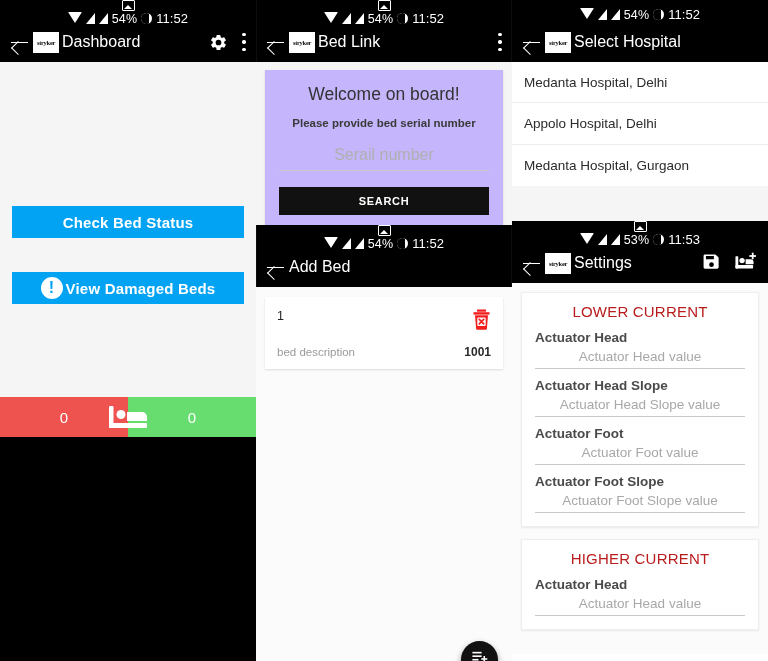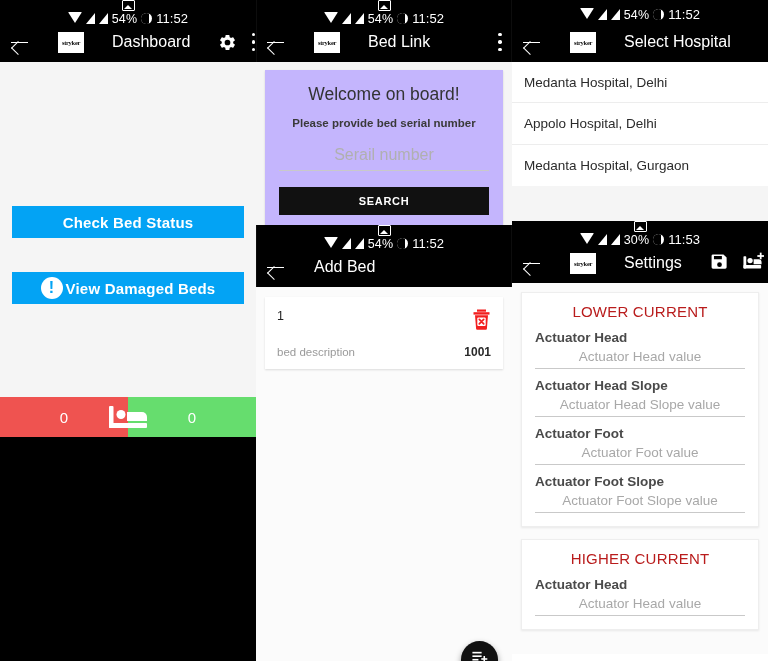--- a/index.html
+++ b/index.html
@@ -46,21 +46,21 @@
   }
   .ico-moon:after {
     content: ""; position: absolute; left: -1px; top: -1px;
     width: 9px; height: 13px; background: #000; border-radius: 50% 0 0 50%;
   }
   .sb-time { font-size: 13px; font-weight: 500; }
 
   
   .appbar {
     height: 40px; background: #000; color: #fff;
-    display: flex; align-items: center; padding: 0 10px; gap: 28px;
+    display: flex; align-items: center; padding: 0 10px; gap: 3px;
   }
   .back-arrow {
     width: 20px; height: 20px; position: relative; flex: none;
   }
   .back-arrow:before {
     content: ""; position: absolute; left: 1px; top: 9.5px;
     width: 17px; height: 1.8px; background: #fff;
   }
   .back-arrow:after {
     content: ""; position: absolute; left: 1px; top: 5.5px;
@@ -417,21 +417,21 @@
 
     <div class="statusbar">
       <div class="sb-left">
         <span class="ico-image"></span>
       </div>
       <div class="sb-spacer"></div>
       <div class="sb-right">
         <span class="ico-wifi"></span>
         <span class="ico-sig"></span>
         <span class="ico-sig"></span>
-        <span class="sb-batt">30%</span>
+        <span class="sb-batt">53%</span>
         <span class="ico-moon"></span>
         <span class="sb-time">11:53</span>
       </div>
     </div>
 
     <div class="appbar">
       <div class="back-arrow"></div>
       <div class="brand-logo">
         <span>stryker</span>
       </div>

